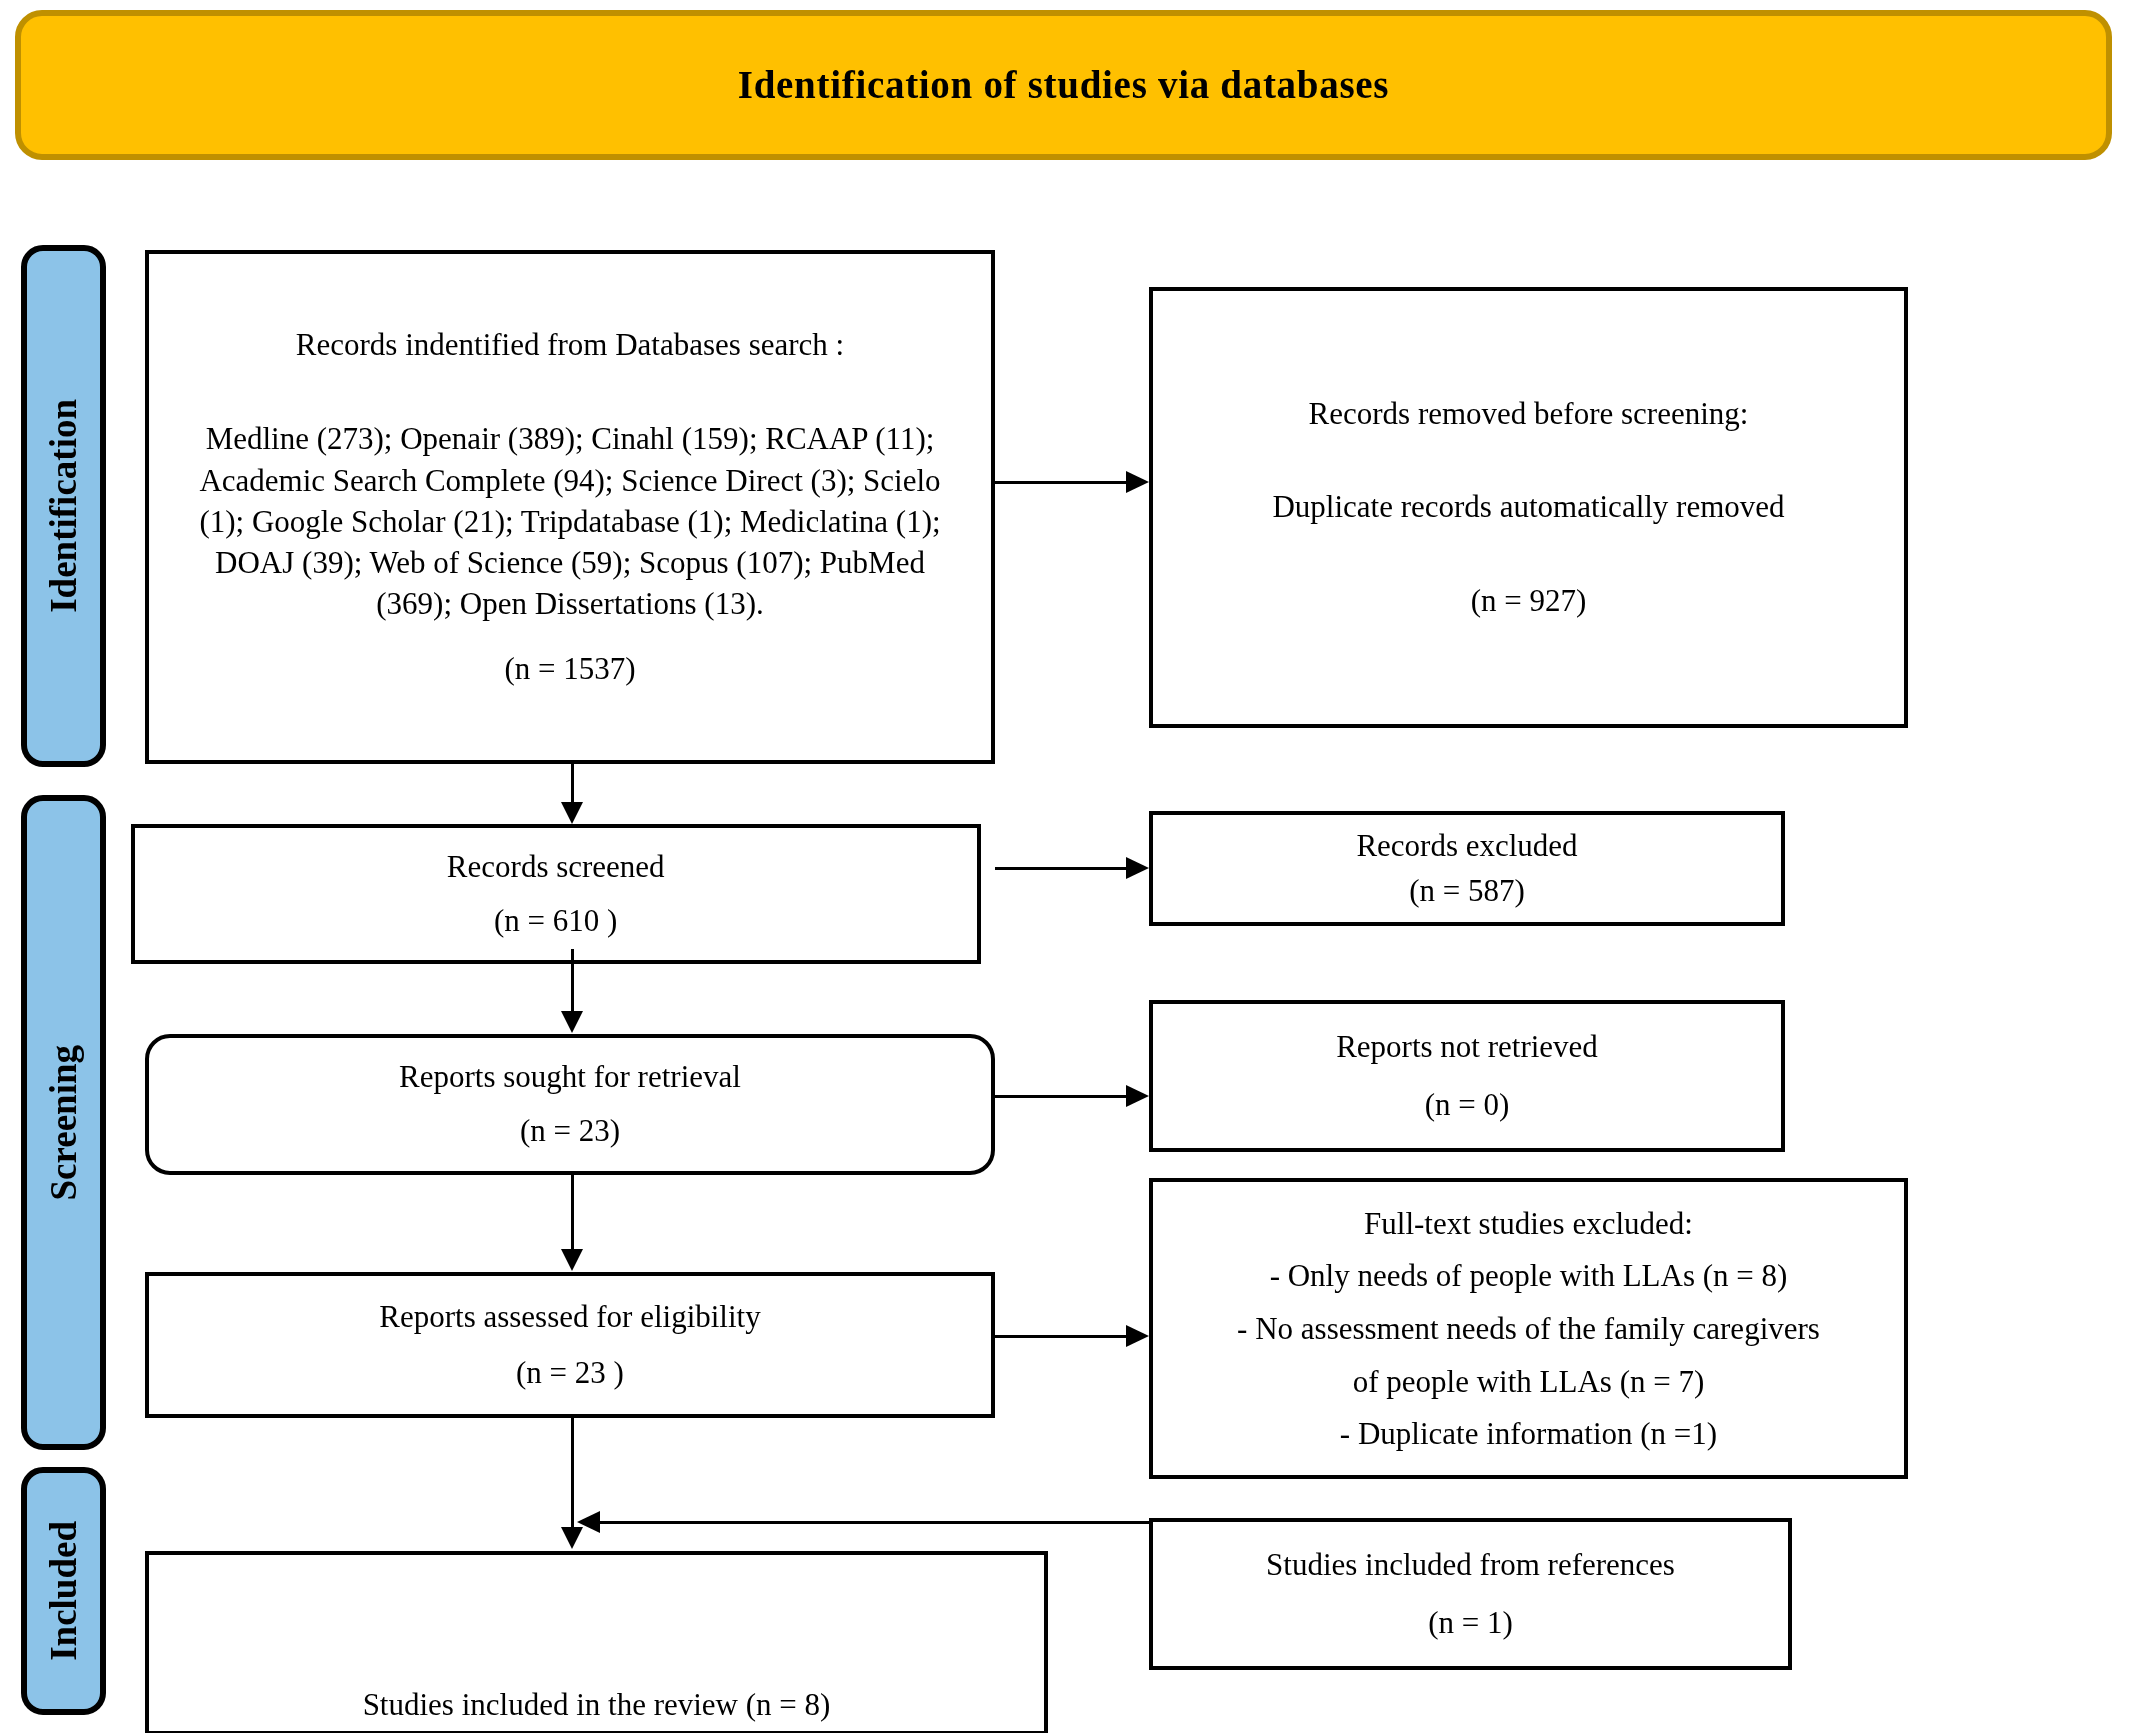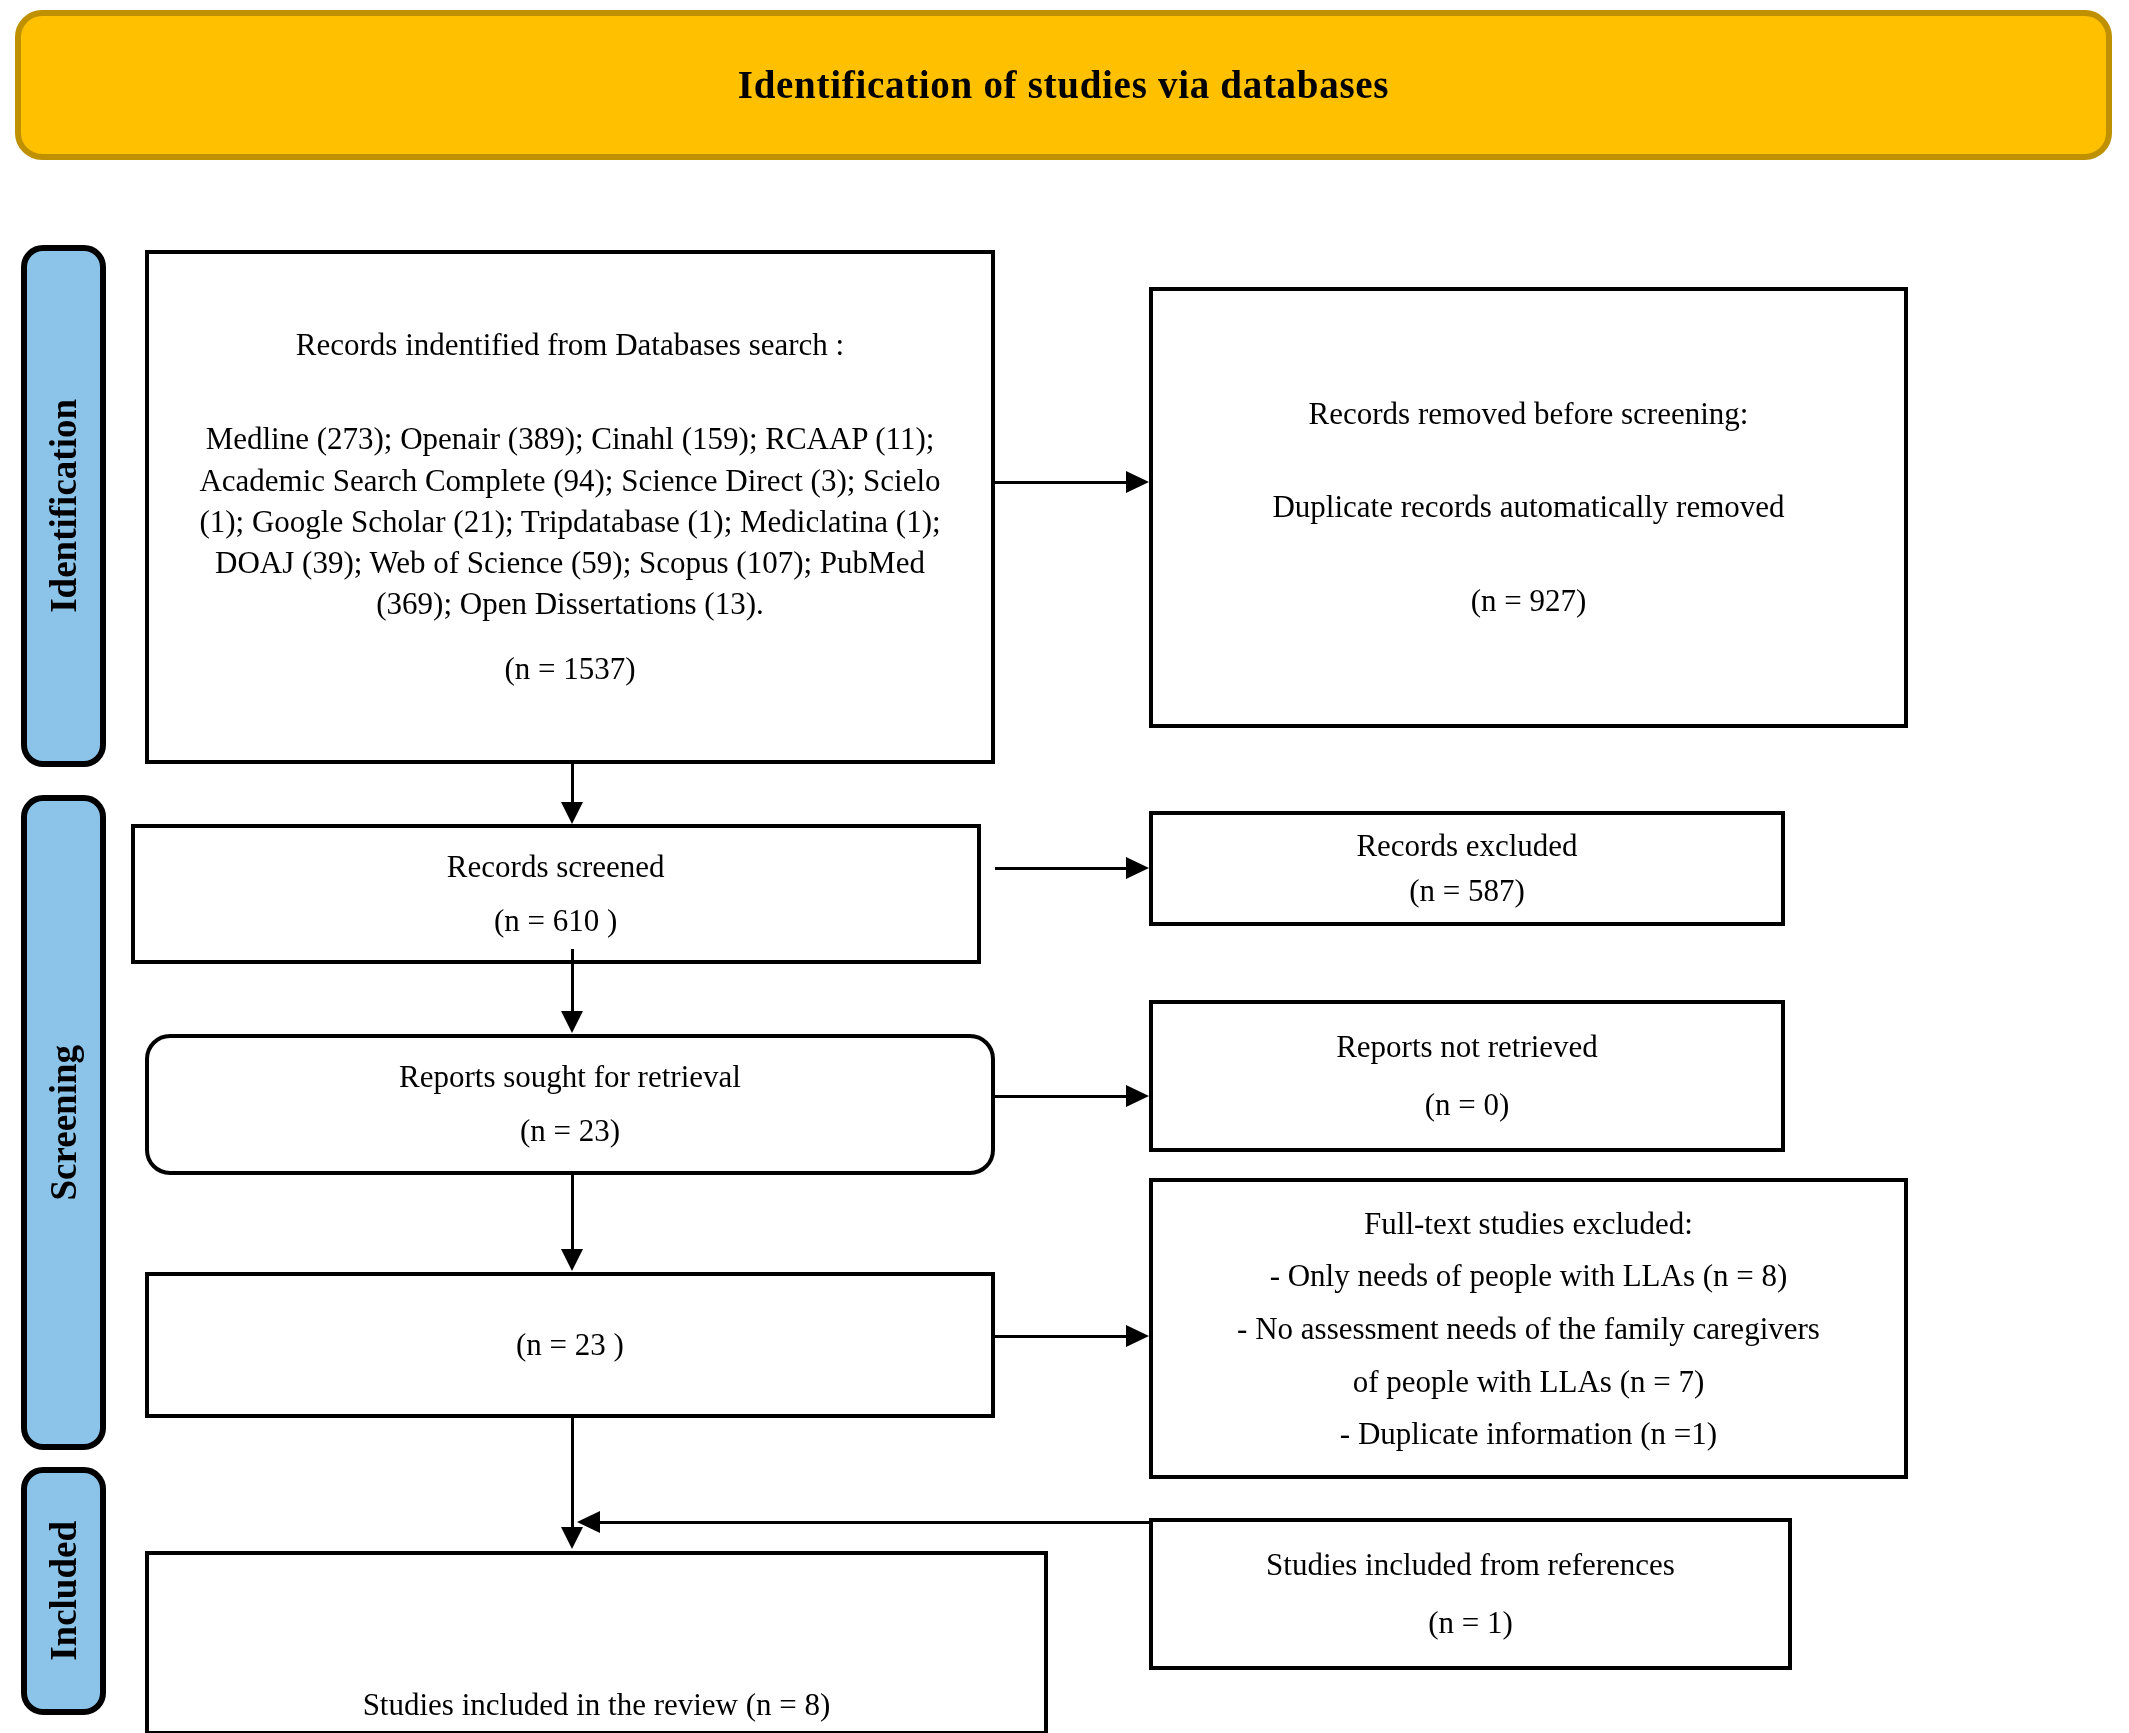--- a/index.html
+++ b/index.html
@@ -85,20 +85,21 @@
     <div class="ln">Records screened</div>
     <div class="ln">(n = 610 )</div>
   </div>
 
   <div class="box" id="box-sought">
     <div class="ln">Reports sought for retrieval</div>
     <div class="ln">(n = 23)</div>
   </div>
 
   <div class="box" id="box-assessed">
+    <div class="ln">Reports assessed for eligibility</div>
     <div class="ln">(n = 23 )</div>
   </div>
 
   <div class="box" id="box-included-review">
     <div class="ln">Studies included in the review (n = 8)</div>
   </div>
 
   <div class="box" id="box-removed">
     <div class="ln">Records removed before screening:</div>
     <div class="ln">Duplicate records automatically removed</div>

